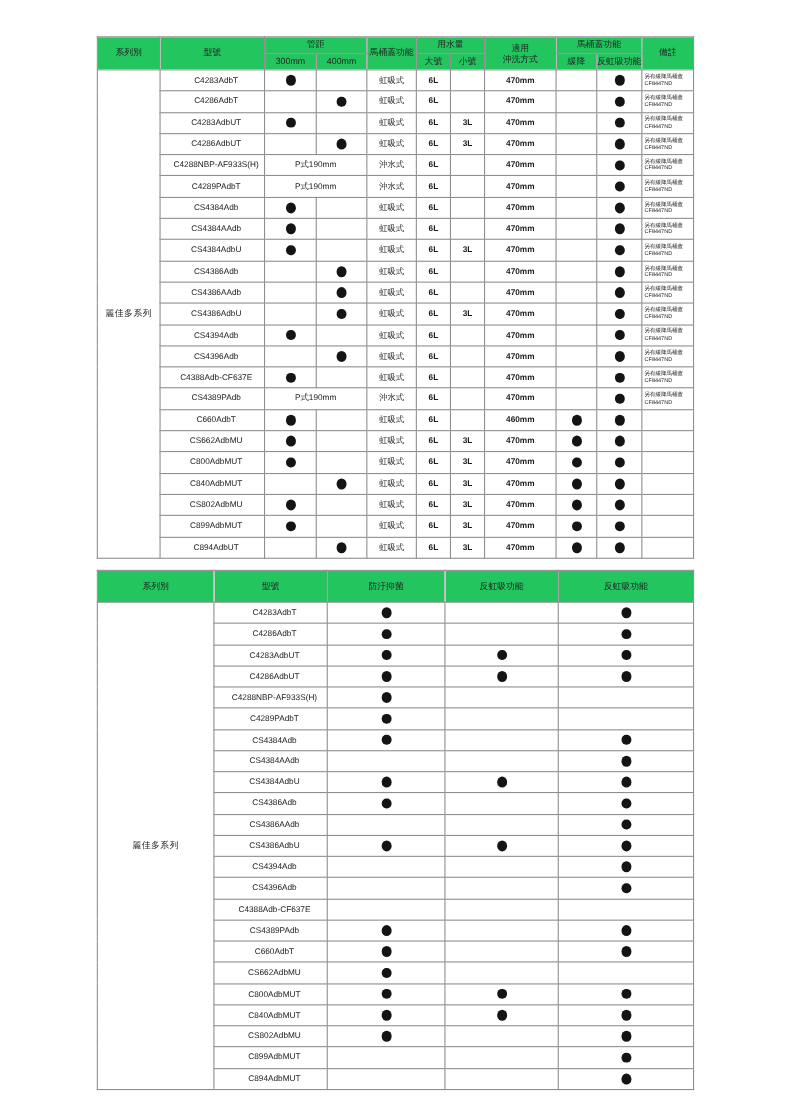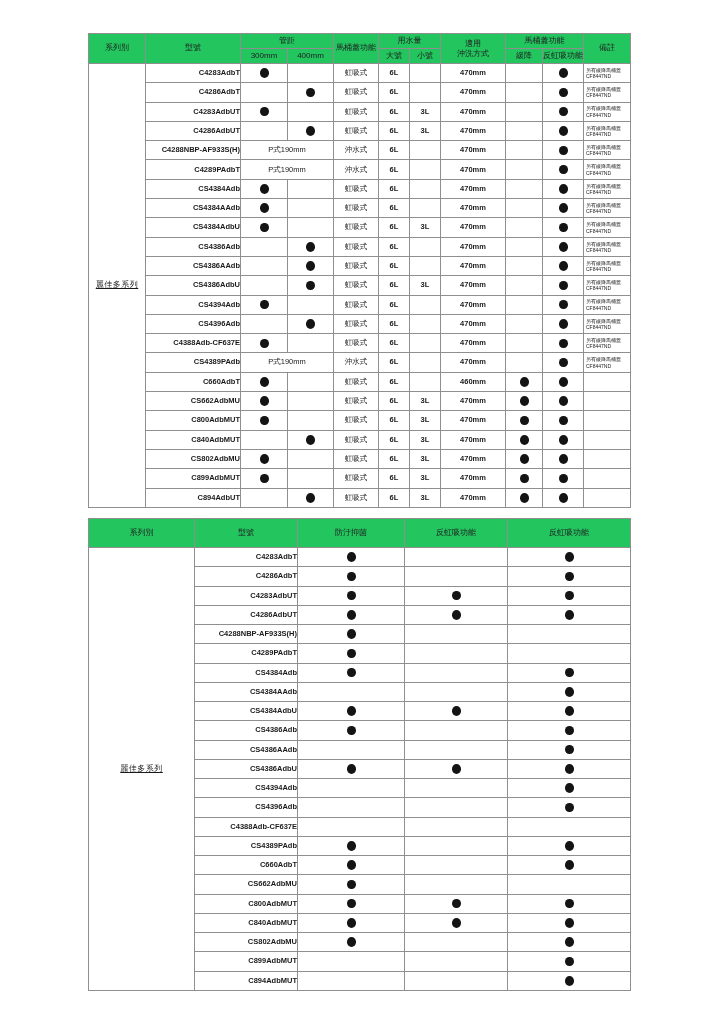--- a/index.html
+++ b/index.html
@@ -21,23 +21,23 @@
   }
   table{border:1px solid #6d6d6d;}
   thead th{
     background:#22c55e;
     font-size:8px;color:#222;
   }
   #spec-table thead tr{height:15px;}
   #label-table thead tr{height:29px;}
   #spec-table tbody tr{height:19.3px;}
   #label-table tbody tr{height:19.2px;}
-  .series-cell{font-size:8px;letter-spacing:0.5px;text-decoration:underline;}
+  .series-cell{font-size:8px;letter-spacing:0.5px;}
   .model-cell{
-    text-align:right;padding-left:7px;font-weight:bold;font-size:7.5px;
+    text-align:center;padding-left:7px;font-weight:normal;font-size:7.5px;
     white-space:nowrap;
   }
   .bold-val{font-weight:bold;}
   .note-cell{
     font-size:5px;text-align:left;padding-left:2px;line-height:1.25;
     color:#222;white-space:nowrap;
   }
   .dot{
     display:inline-block;width:9px;height:9.5px;border-radius:50%;
     background:#141414;vertical-align:middle;

